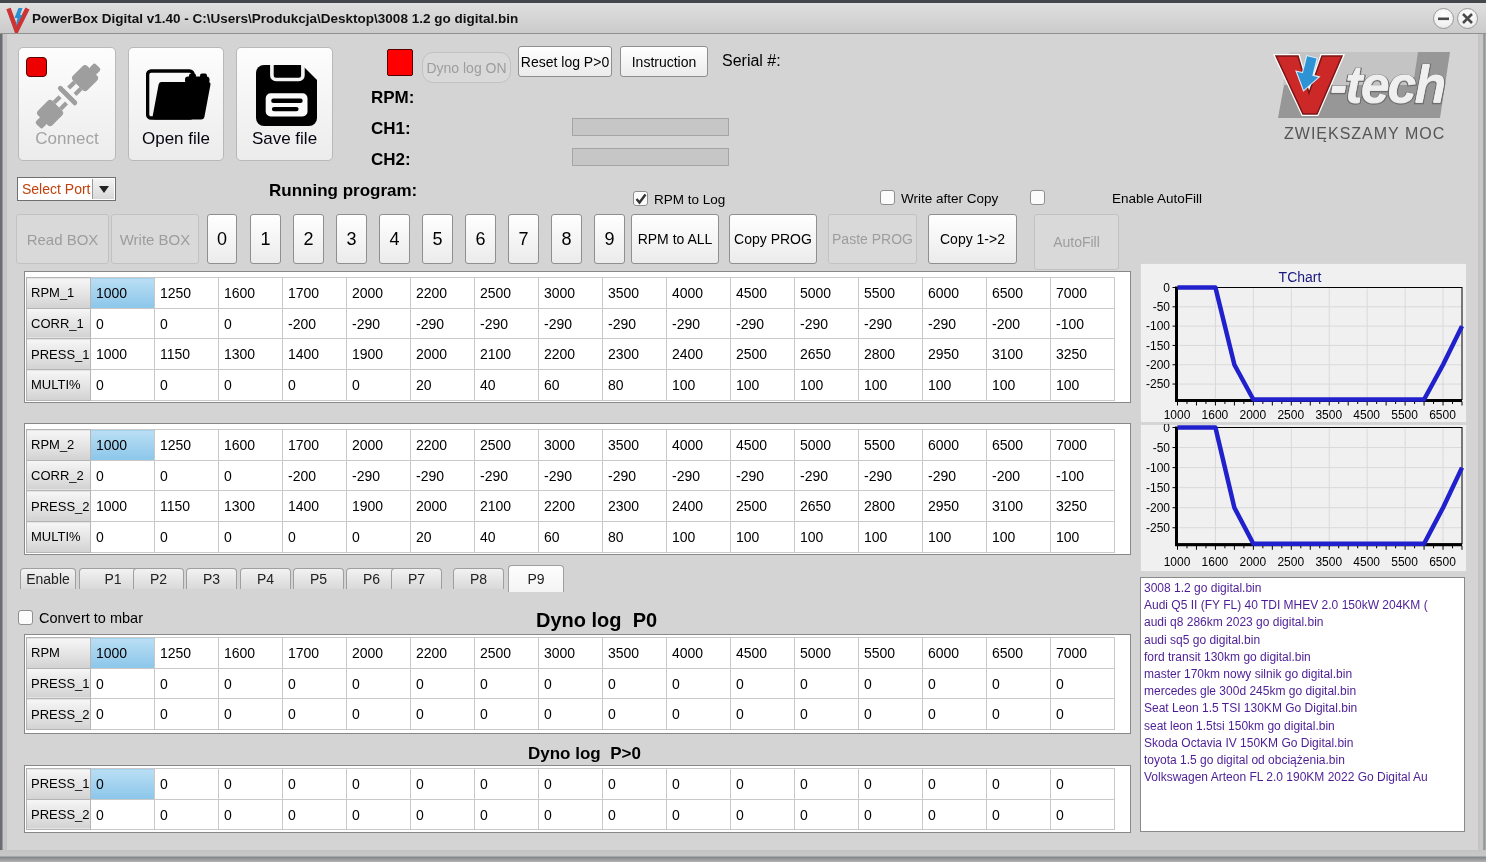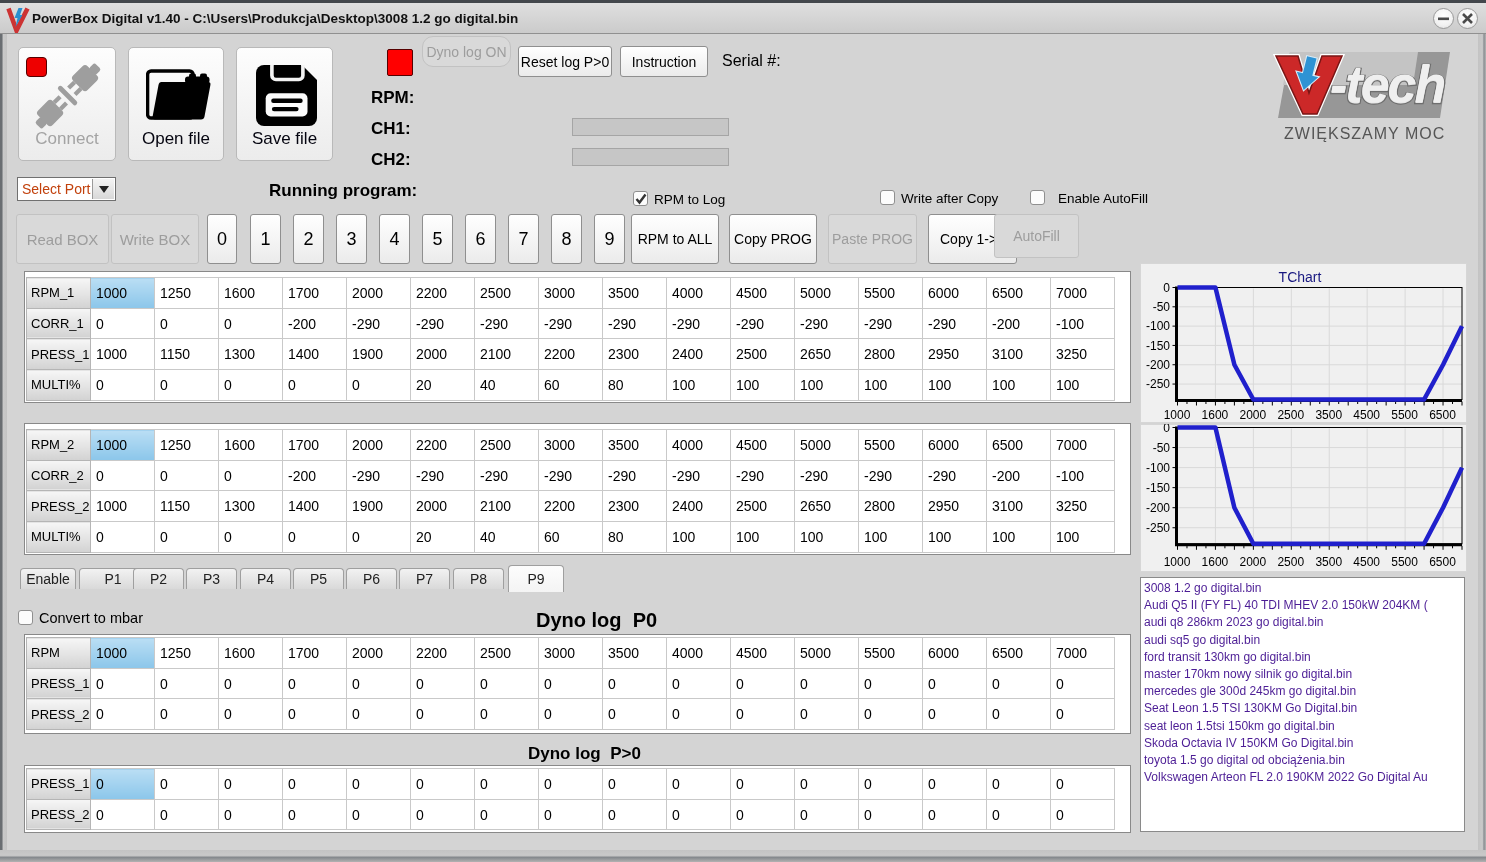--- a/index.html
+++ b/index.html
@@ -116,21 +116,21 @@
     <path d="M8 0 H46 L61 15 V53 a8 8 0 0 1 -8 8 H8 a8 8 0 0 1 -8 -8 V8 a8 8 0 0 1 8 -8 Z" fill="#000"></path>
     <rect x="15.9" y="-3" width="31" height="17.5" rx="4" fill="#000" stroke="#f3f3f3" stroke-width="3.6"></rect>
     <rect x="9.7" y="28.2" width="41.8" height="23.2" rx="5" fill="#fbfbfb"></rect>
     <rect x="15.2" y="33.6" width="31.5" height="4.4" rx="2.2" fill="#000"></rect>
     <rect x="15.9" y="41.9" width="26.7" height="4.4" rx="2.2" fill="#000"></rect>
   </svg>
   <div class="lbl">Save file</div>
 </div>
 
 <div class="abs" style="left:387px;top:49px;width:26px;height:27px;background:#f00;border:1.5px solid #500;border-radius:2px;"></div>
-<div class="abs btn dis" style="left:422px;top:36px;width:89px;height:31px;border-radius:11px;">Dyno log ON</div>
+<div class="abs btn dis" style="left:422px;top:52px;width:89px;height:31px;border-radius:11px;">Dyno log ON</div>
 <div class="abs btn" style="left:518px;top:46px;width:94px;height:31px;">Reset log P&gt;0</div>
 <div class="abs btn" style="left:620px;top:46px;width:88px;height:31px;">Instruction</div>
 <div class="abs" style="left:722px;top:52px;font-size:16px;color:#000;">Serial #:</div>
 
 <div class="abs biglabel" style="left:371px;top:88px;">RPM:</div>
 <div class="abs biglabel" style="left:371px;top:119px;">CH1:</div>
 <div class="abs biglabel" style="left:371px;top:150px;">CH2:</div>
 <div class="abs pbar" style="left:572px;top:118px;width:157px;height:18px;"></div>
 <div class="abs pbar" style="left:572px;top:148px;width:157px;height:18px;"></div>
 
@@ -159,39 +159,39 @@
 </div>
 <div class="abs" style="left:269px;top:181px;font-size:17px;font-weight:bold;">Running program:</div>
 
 <div class="abs cb" style="left:633px;top:191px;"><svg width="14" height="14" viewBox="0 0 14 14">
       <path d="M2.5 7 L5.5 10.5 L11.5 2.5" stroke="#333" stroke-width="2.4" fill="none"></path>
     </svg></div>
 <div class="abs cblbl" style="left:654px;top:192px;">RPM to Log</div>
 <div class="abs cb" style="left:880px;top:190px;"></div>
 <div class="abs cblbl" style="left:901px;top:191px;">Write after Copy</div>
 <div class="abs cb" style="left:1030px;top:190px;"></div>
-<div class="abs cblbl" style="left:1058px;top:191px;">Enable AutoFill</div>
+<div class="abs cblbl" style="left:1112px;top:191px;">Enable AutoFill</div>
 
 <div class="abs btn dis" style="left:16px;top:214px;width:93px;height:50px;font-size:15px;">Read BOX</div>
 <div class="abs btn dis" style="left:111px;top:214px;width:88px;height:50px;font-size:15px;">Write BOX</div>
 <div class="abs btn" style="left:207px;top:214px;width:30px;height:50px;font-size:18px;">0</div>
 <div class="abs btn" style="left:250px;top:214px;width:31px;height:50px;font-size:18px;">1</div>
 <div class="abs btn" style="left:293px;top:214px;width:31px;height:50px;font-size:18px;">2</div>
 <div class="abs btn" style="left:336px;top:214px;width:31px;height:50px;font-size:18px;">3</div>
 <div class="abs btn" style="left:379px;top:214px;width:31px;height:50px;font-size:18px;">4</div>
 <div class="abs btn" style="left:422px;top:214px;width:31px;height:50px;font-size:18px;">5</div>
 <div class="abs btn" style="left:465px;top:214px;width:31px;height:50px;font-size:18px;">6</div>
 <div class="abs btn" style="left:508px;top:214px;width:31px;height:50px;font-size:18px;">7</div>
 <div class="abs btn" style="left:551px;top:214px;width:31px;height:50px;font-size:18px;">8</div>
 <div class="abs btn" style="left:594px;top:214px;width:31px;height:50px;font-size:18px;">9</div>
 <div class="abs btn" style="left:631px;top:214px;width:88px;height:50px;">RPM to ALL</div>
 <div class="abs btn" style="left:729px;top:214px;width:88px;height:50px;">Copy PROG</div>
 <div class="abs btn dis" style="left:828px;top:214px;width:89px;height:50px;">Paste PROG</div>
 <div class="abs btn" style="left:928px;top:214px;width:89px;height:50px;">Copy 1-&gt;2</div>
-<div class="abs btn dis" style="left:994px;top:214px;width:85px;height:44px;">AutoFill</div>
+<div class="abs btn dis" style="left:1034px;top:214px;width:85px;height:56px;">AutoFill</div>
 
 <div class="abs gridpanel" style="left:24px;top:271px;width:1107px;height:132px;padding:5px 0 0 1px;">
 <table class="grid" id="t1">
       <tbody>
         <tr>
           <td class="hdr" style="width:64px;">RPM_1</td>
           <td style="width:64px;" class="sel">1000</td>
           <td style="width:64px;" class="">1250</td>
           <td style="width:64px;" class="">1600</td>
           <td style="width:64px;" class="">1700</td>
@@ -360,21 +360,21 @@
     </table>
 </div>
 
 <div class="abs tab" style="left:20px;width:56px;">Enable</div>
 <div class="abs tab" style="left:79px;width:68px;">P1</div>
 <div class="abs tab" style="left:133px;width:51px;">P2</div>
 <div class="abs tab" style="left:186px;width:51px;">P3</div>
 <div class="abs tab" style="left:240px;width:51px;">P4</div>
 <div class="abs tab" style="left:293px;width:51px;">P5</div>
 <div class="abs tab" style="left:346px;width:51px;">P6</div>
-<div class="abs tab" style="left:399px;width:51px;">P7</div>
+<div class="abs tab" style="left:391px;width:51px;">P7</div>
 <div class="abs tab" style="left:453px;width:51px;">P8</div>
 <div class="abs tab seltab" style="left:508px;width:56px;">P9</div>
 
 <div class="abs cb" style="left:18px;top:610px;"></div>
 <div class="abs" style="left:39px;top:610px;font-size:14.5px;">Convert to mbar</div>
 <div class="abs" style="left:536px;top:609px;font-size:20px;font-weight:bold;">Dyno log&nbsp;&nbsp;P0</div>
 
 <div class="abs gridpanel" style="left:24px;top:634px;width:1107px;height:100px;padding:2px 0 0 1px;">
 <table class="grid" id="t3">
       <tbody>

